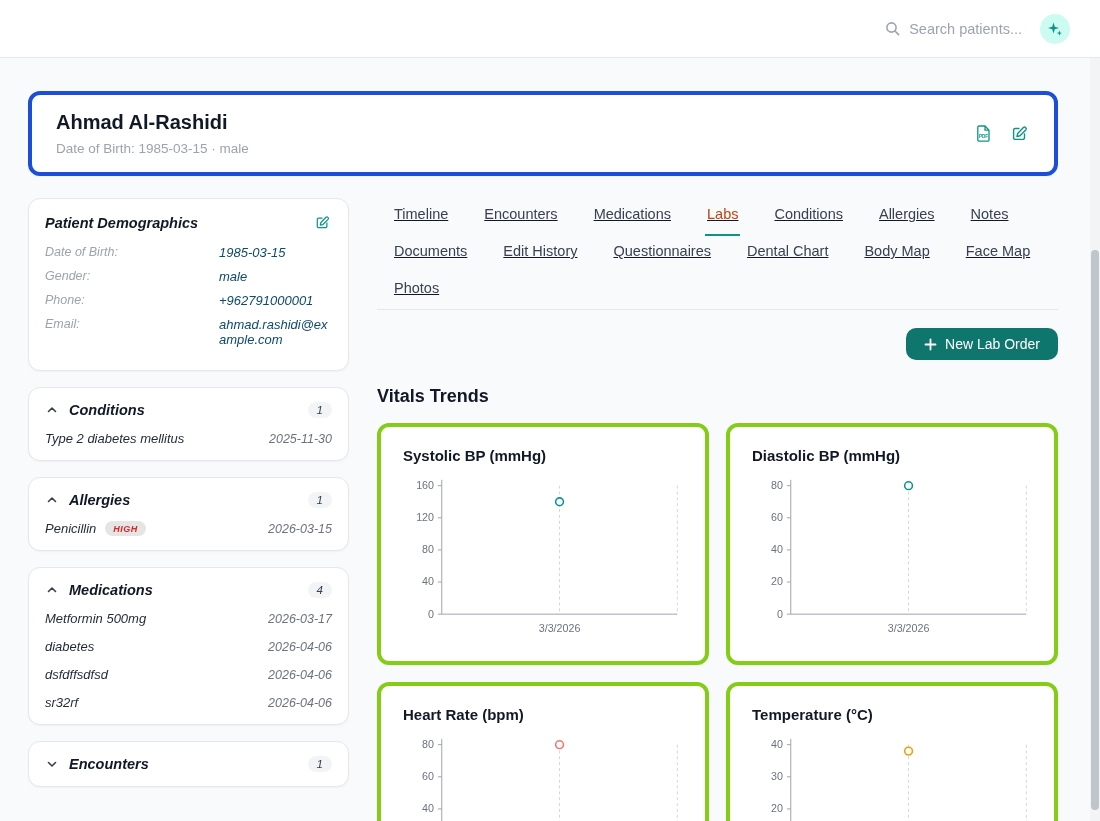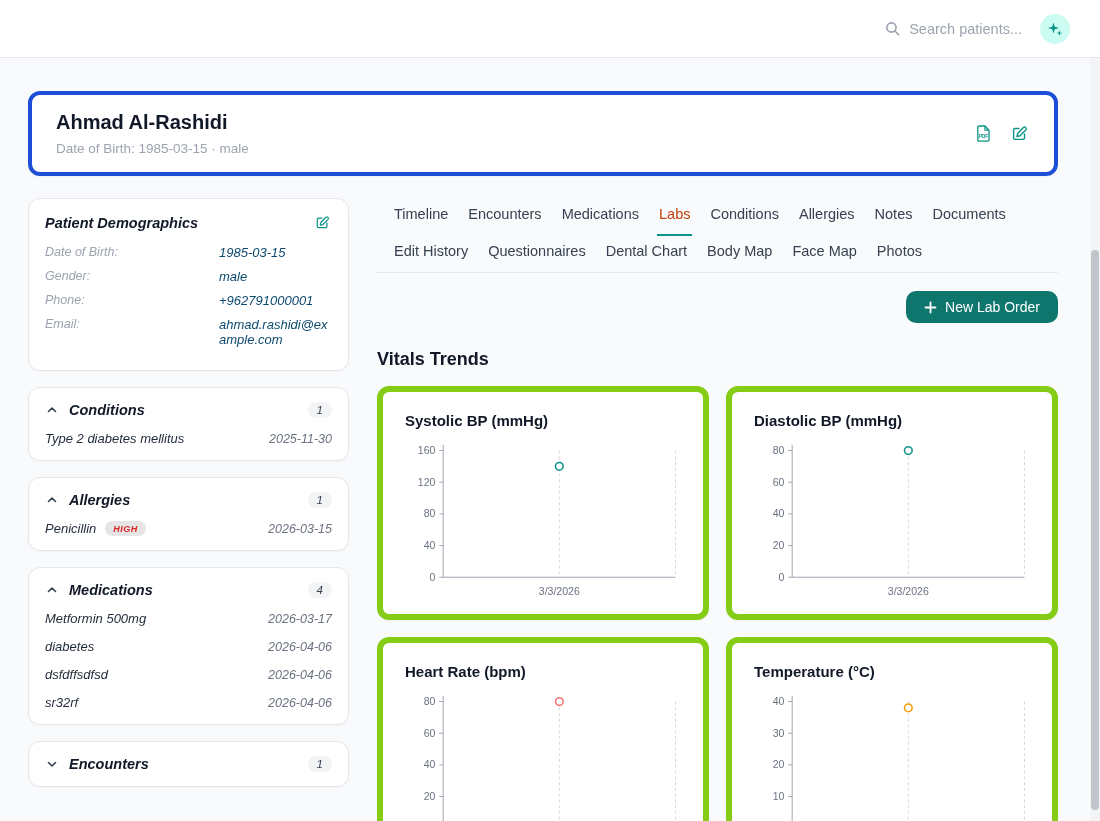--- a/index.html
+++ b/index.html
@@ -43,35 +43,35 @@
   .item-row { display:flex; align-items:center; justify-content:space-between;
     padding-top:13px; font-size:13px; }
   .item-left { display:flex; align-items:center; }
   .item-name { color:#1f2937; }
   .badge-high { background:#e5e5e5; color:#dc2626; font-size:9px; font-weight:700;
     letter-spacing:.5px; padding:2.5px 8px; border-radius:999px; margin-left:9px; }
   .item-date { color:#6b7280; font-size:12.5px; }
 
   
   .main { flex:1; min-width:0; }
-  .tabs { display:flex; flex-wrap:wrap; column-gap:16px; border-bottom:1px solid #e5e7eb;
-    padding-left:15px; }
+  .tabs { display:flex; flex-wrap:wrap; column-gap:32px; border-bottom:1px solid #e5e7eb;
+    padding-left:15px;text-decoration:underline; }
   .tab { background:none; border:none; font-family:inherit; font-size:14.5px; color:#374151;
     padding:8px 2px 13px; cursor:pointer; position:relative; }
   .tab.active { color:#c2410c; }
   .tab.active::after { content:""; position:absolute; left:0; right:0; bottom:-1px;
     height:2px; background:#0d9488; }
   .actions-row { display:flex; justify-content:flex-end; margin-top:18px; }
   .btn-primary { background:#0f766e; color:#fff; border:none; border-radius:10px;
     padding:8px 18px; font-size:14px; font-family:inherit; display:flex; align-items:center;
     gap:8px; cursor:pointer; }
   .section-title { font-size:18px; font-weight:700; margin:26px 0 16px; }
   .charts-grid { display:grid; grid-template-columns:1fr 1fr; gap:17px; }
-  .chart-card { background:#fff; border:6px solid #84cc16; border-radius:12px;
-    box-shadow:0 1px 2px rgba(16,24,40,.04); padding:16px 16px 8px; }
+  .chart-card { background:#fff; border:4px solid #84cc16; border-radius:12px;
+    box-shadow:0 1px 2px rgba(16,24,40,.04); padding:16px 16px 18px; }
   .chart-title { margin:4px 0 10px 6px; font-size:15px; font-weight:700; }
   .chart-plot svg { display:block; width:100%; }
   .chart-plot text { font-family:"Liberation Sans", sans-serif; }
 
   
   .scrollbar { position:fixed; top:58px; right:0; width:10px; bottom:0;
     background:#f3f4f6; }
   .scrollbar-thumb { position:absolute; left:1px; right:1px; top:192px; height:560px;
     background:#c0c4cb; border-radius:5px; }
 </style>

